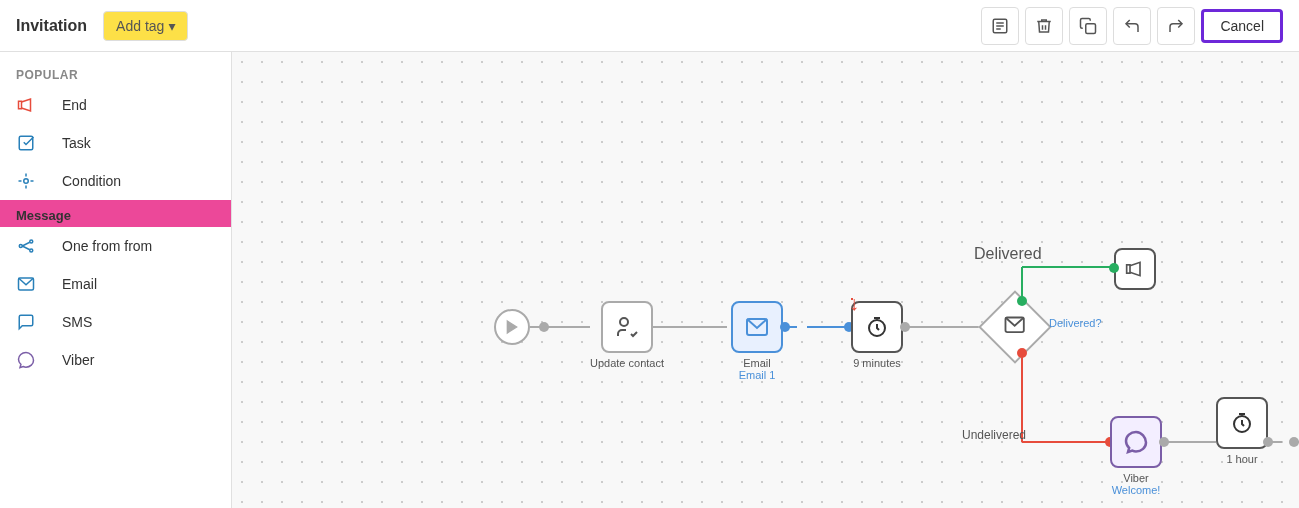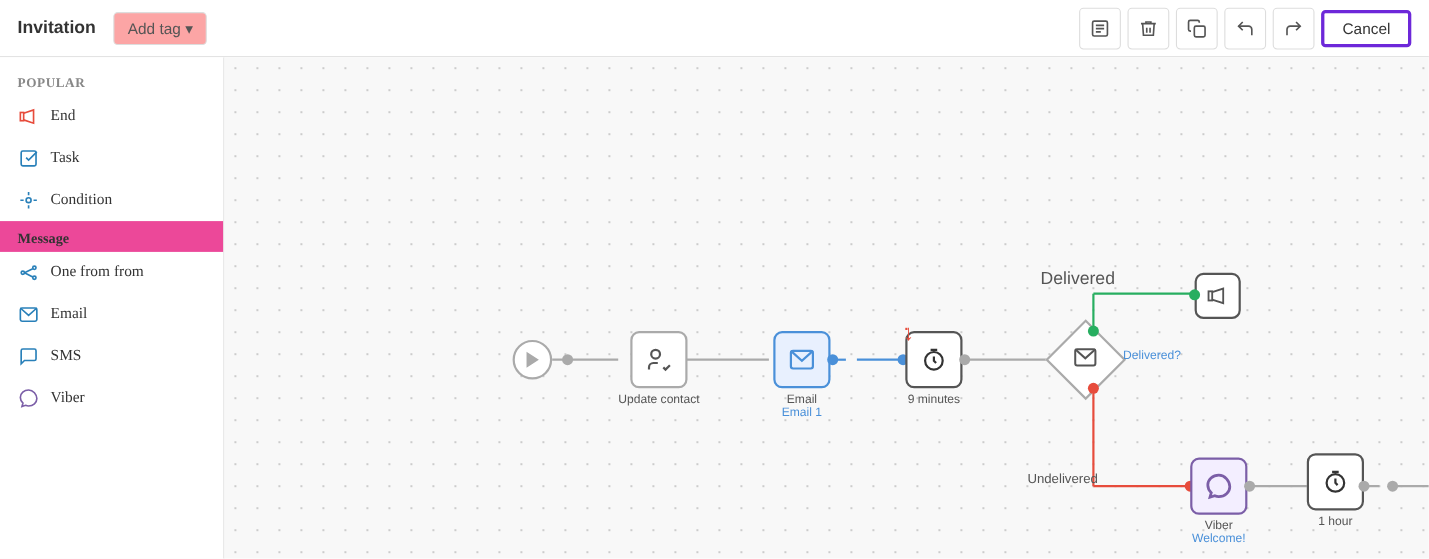--- a/index.html
+++ b/index.html
@@ -7,48 +7,48 @@
 
     
     .header {
       display: flex; align-items: center; padding: 0 16px; height: 52px;
       border-bottom: 1px solid #e0e0e0; background: #fff; flex-shrink: 0;
     }
     .header-title { font-size: 16px; font-weight: 600; color: #333; margin-right: 16px; }
     .add-tag-btn {
       display: flex; align-items: center; gap: 4px; padding: 6px 12px;
       border: 1px solid #ddd; border-radius: 4px; cursor: pointer;
-      font-size: 14px; color: #555; background: #fca5a5;
+      font-size: 14px; color: #555; background: #fde047;
     }
     .header-spacer { flex: 1; }
     .header-actions { display: flex; align-items: center; gap: 6px; }
     .icon-btn {
       width: 38px; height: 38px; border: 1px solid #ddd; border-radius: 4px;
       display: flex; align-items: center; justify-content: center;
       cursor: pointer; background: #fff; color: #555; font-size: 16px;
     }
     .cancel-btn {
       padding: 6px 16px; border: 3px solid #6d28d9; border-radius: 4px;
       cursor: pointer; background: #fff; font-size: 14px; color: #333;
     }
 
     
     .main { display: flex; flex: 1; overflow: hidden; }
 
     
     .sidebar {
-      width: 204px; flex-shrink: 0; border-right: 1px solid #e0e0e0;
-      background: #fff; overflow-y: auto; padding: 8px 0; font-family: Liberation Serif, serif;
+      width: 232px; flex-shrink: 0; border-right: 1px solid #e0e0e0;
+      background: #fff; overflow-y: auto; padding: 8px 0;
     }
     .sidebar-section-title {
       font-size: 12px; font-weight: 700; color: #888; padding: 8px 16px 4px;
       text-transform: uppercase; letter-spacing: 0.5px;
     }
     .sidebar-item {
-      display: flex; align-items: center; gap: 10px; padding: 9px 16px;
+      display: flex; align-items: center; gap: 26px; padding: 9px 16px;
       cursor: pointer; font-size: 14px; color: #333;
     }
     .sidebar-item .si-icon { width: 20px; height: 20px; display: flex; align-items: center; justify-content: center; flex-shrink: 0; }
     .sidebar-section-header {
       font-size: 13px; font-weight: 600; color: #333; padding: 8px 16px 4px;
       background: #ec4899;
     }
 
     
     .canvas {
@@ -354,21 +354,21 @@
         <svg width="24" height="24" viewBox="0 0 24 24" fill="none" stroke="#7b5ea7" stroke-width="2.5">
             <path d="M12 2C6.48 2 2 6.03 2 11c0 2.7 1.2 5.15 3.17 6.9L4 22l4.36-1.35C9.5 21.19 10.73 21.5 12 21.5c5.52 0 10-4.03 10-9S17.52 2 12 2z"></path>
           </svg>
       </div>
       <div class="node-label">Viber</div>
       <div class="node-sublabel">Welcome!</div>
     </div>
 
     <div class="dot dot-gray" style="left:932px;top:390px;"></div>
 
-    <div class="flow-node" style="left:984px;top:360px;">
+    <div class="flow-node" style="left:984px;top:345px;">
       <div class="node-square dark-border">
         <svg width="24" height="24" viewBox="0 0 24 24" fill="none" stroke="#333" stroke-width="2">
             <circle cx="12" cy="13" r="8"></circle>
             <polyline points="12 9 12 13 14 15"></polyline>
             <line x1="9" y1="3" x2="15" y2="3"></line>
           </svg>
       </div>
       <div class="node-label">1 hour</div>
     </div>
     <div class="dot dot-gray" style="left:1036px;top:390px;"></div>

